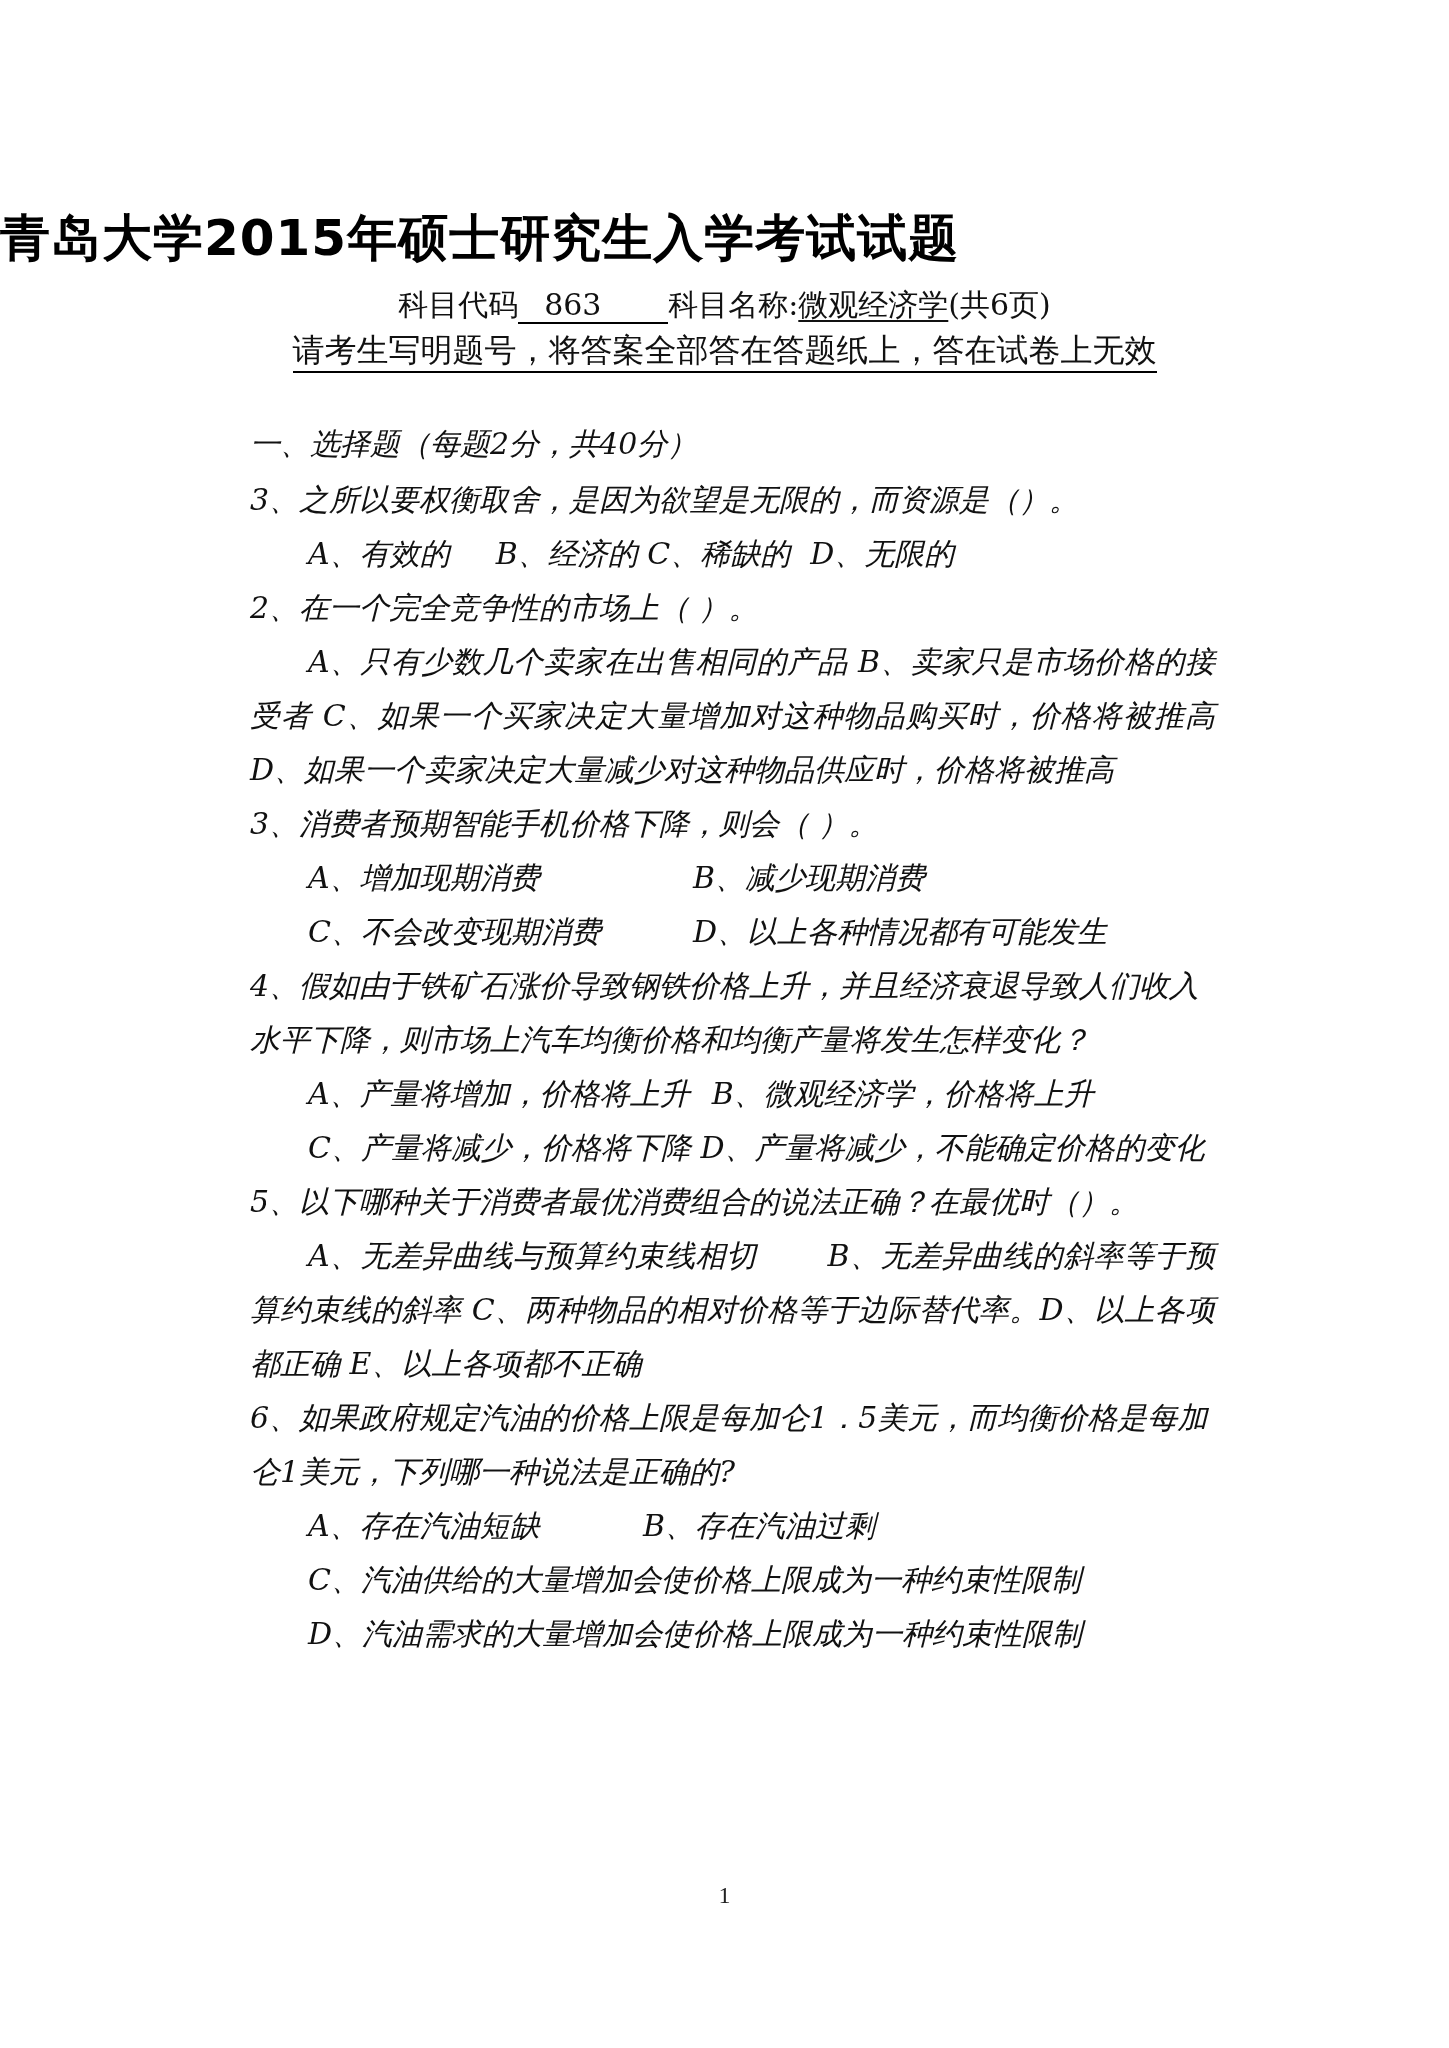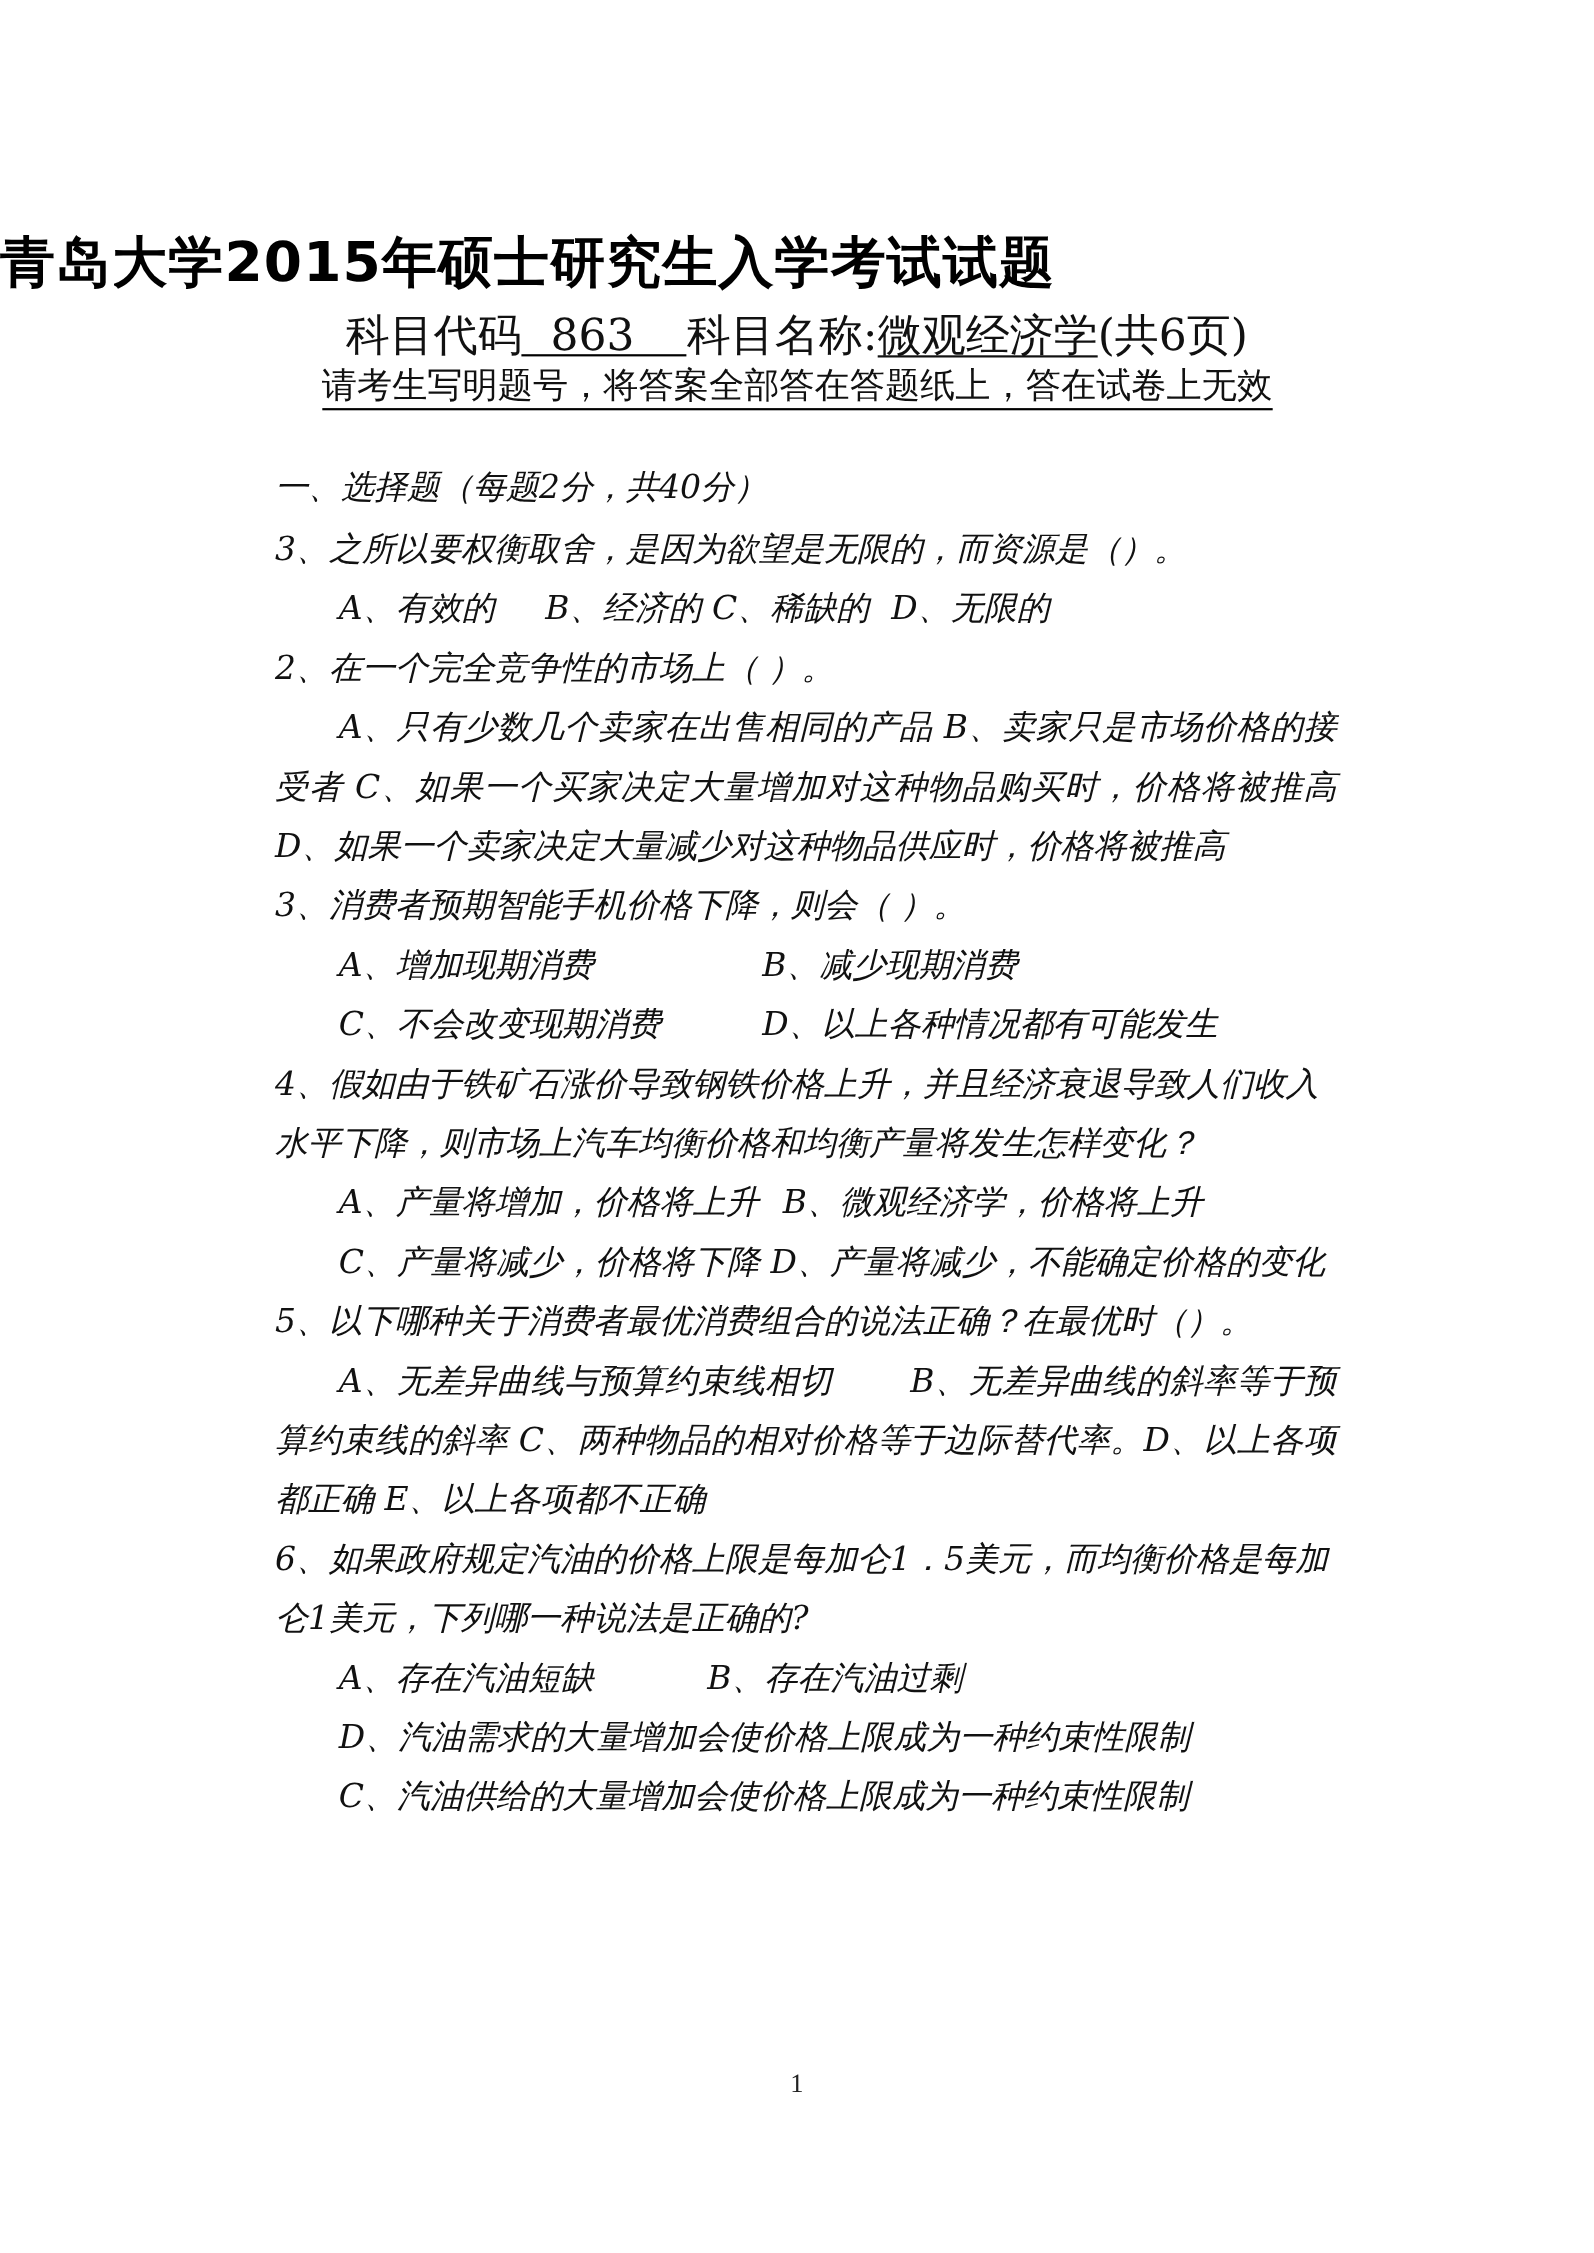--- a/index.html
+++ b/index.html
@@ -32,21 +32,21 @@
       letter-spacing: 1px;
       line-height: 60px;
       color: #000;
     }
     .subject-line {
       position: absolute;
       top: 285px;
       left: 0;
       width: 1449px;
       text-align: center;
-      font-size: 40px;
+      font-size: 30px;
       line-height: 40px;
       color: #111;
     }
     .code-field {
       display: inline-block;
       border-bottom: 2px solid #000;
       min-width: 150px;
       text-align: left;
       padding-left: 26px;
       box-sizing: border-box;
@@ -166,21 +166,21 @@
       <p class="q">5、以下哪种关于消费者最优消费组合的说法正确？在最优时（）。</p>
       <p class="opt first-indent">A、无差异曲线与预算约束线相切　　 B、无差异曲线的斜率等于预算约束线的斜率 C、两种物品的相对价格等于边际替代率。D、以上各项都正确 E、以上各项都不正确</p>
     </div>
 
     <div>
       <p class="q">6、如果政府规定汽油的价格上限是每加仑1．5美元，而均衡价格是每加仑1美元，下列哪一种说法是正确的?</p>
       <div class="opt-row">
         <span class="col1" style="width:335px">A、存在汽油短缺</span>
         <span>B、存在汽油过剩</span>
       </div>
+      <p class="opt indent">C、汽油供给的大量增加会使价格上限成为一种约束性限制</p>
       <p class="opt indent">D、汽油需求的大量增加会使价格上限成为一种约束性限制</p>
-      <p class="opt indent">C、汽油供给的大量增加会使价格上限成为一种约束性限制</p>
     </div>
 
   </div>
 
   <div class="page-number">1</div>
 
 </div>
 
 </body></html>

